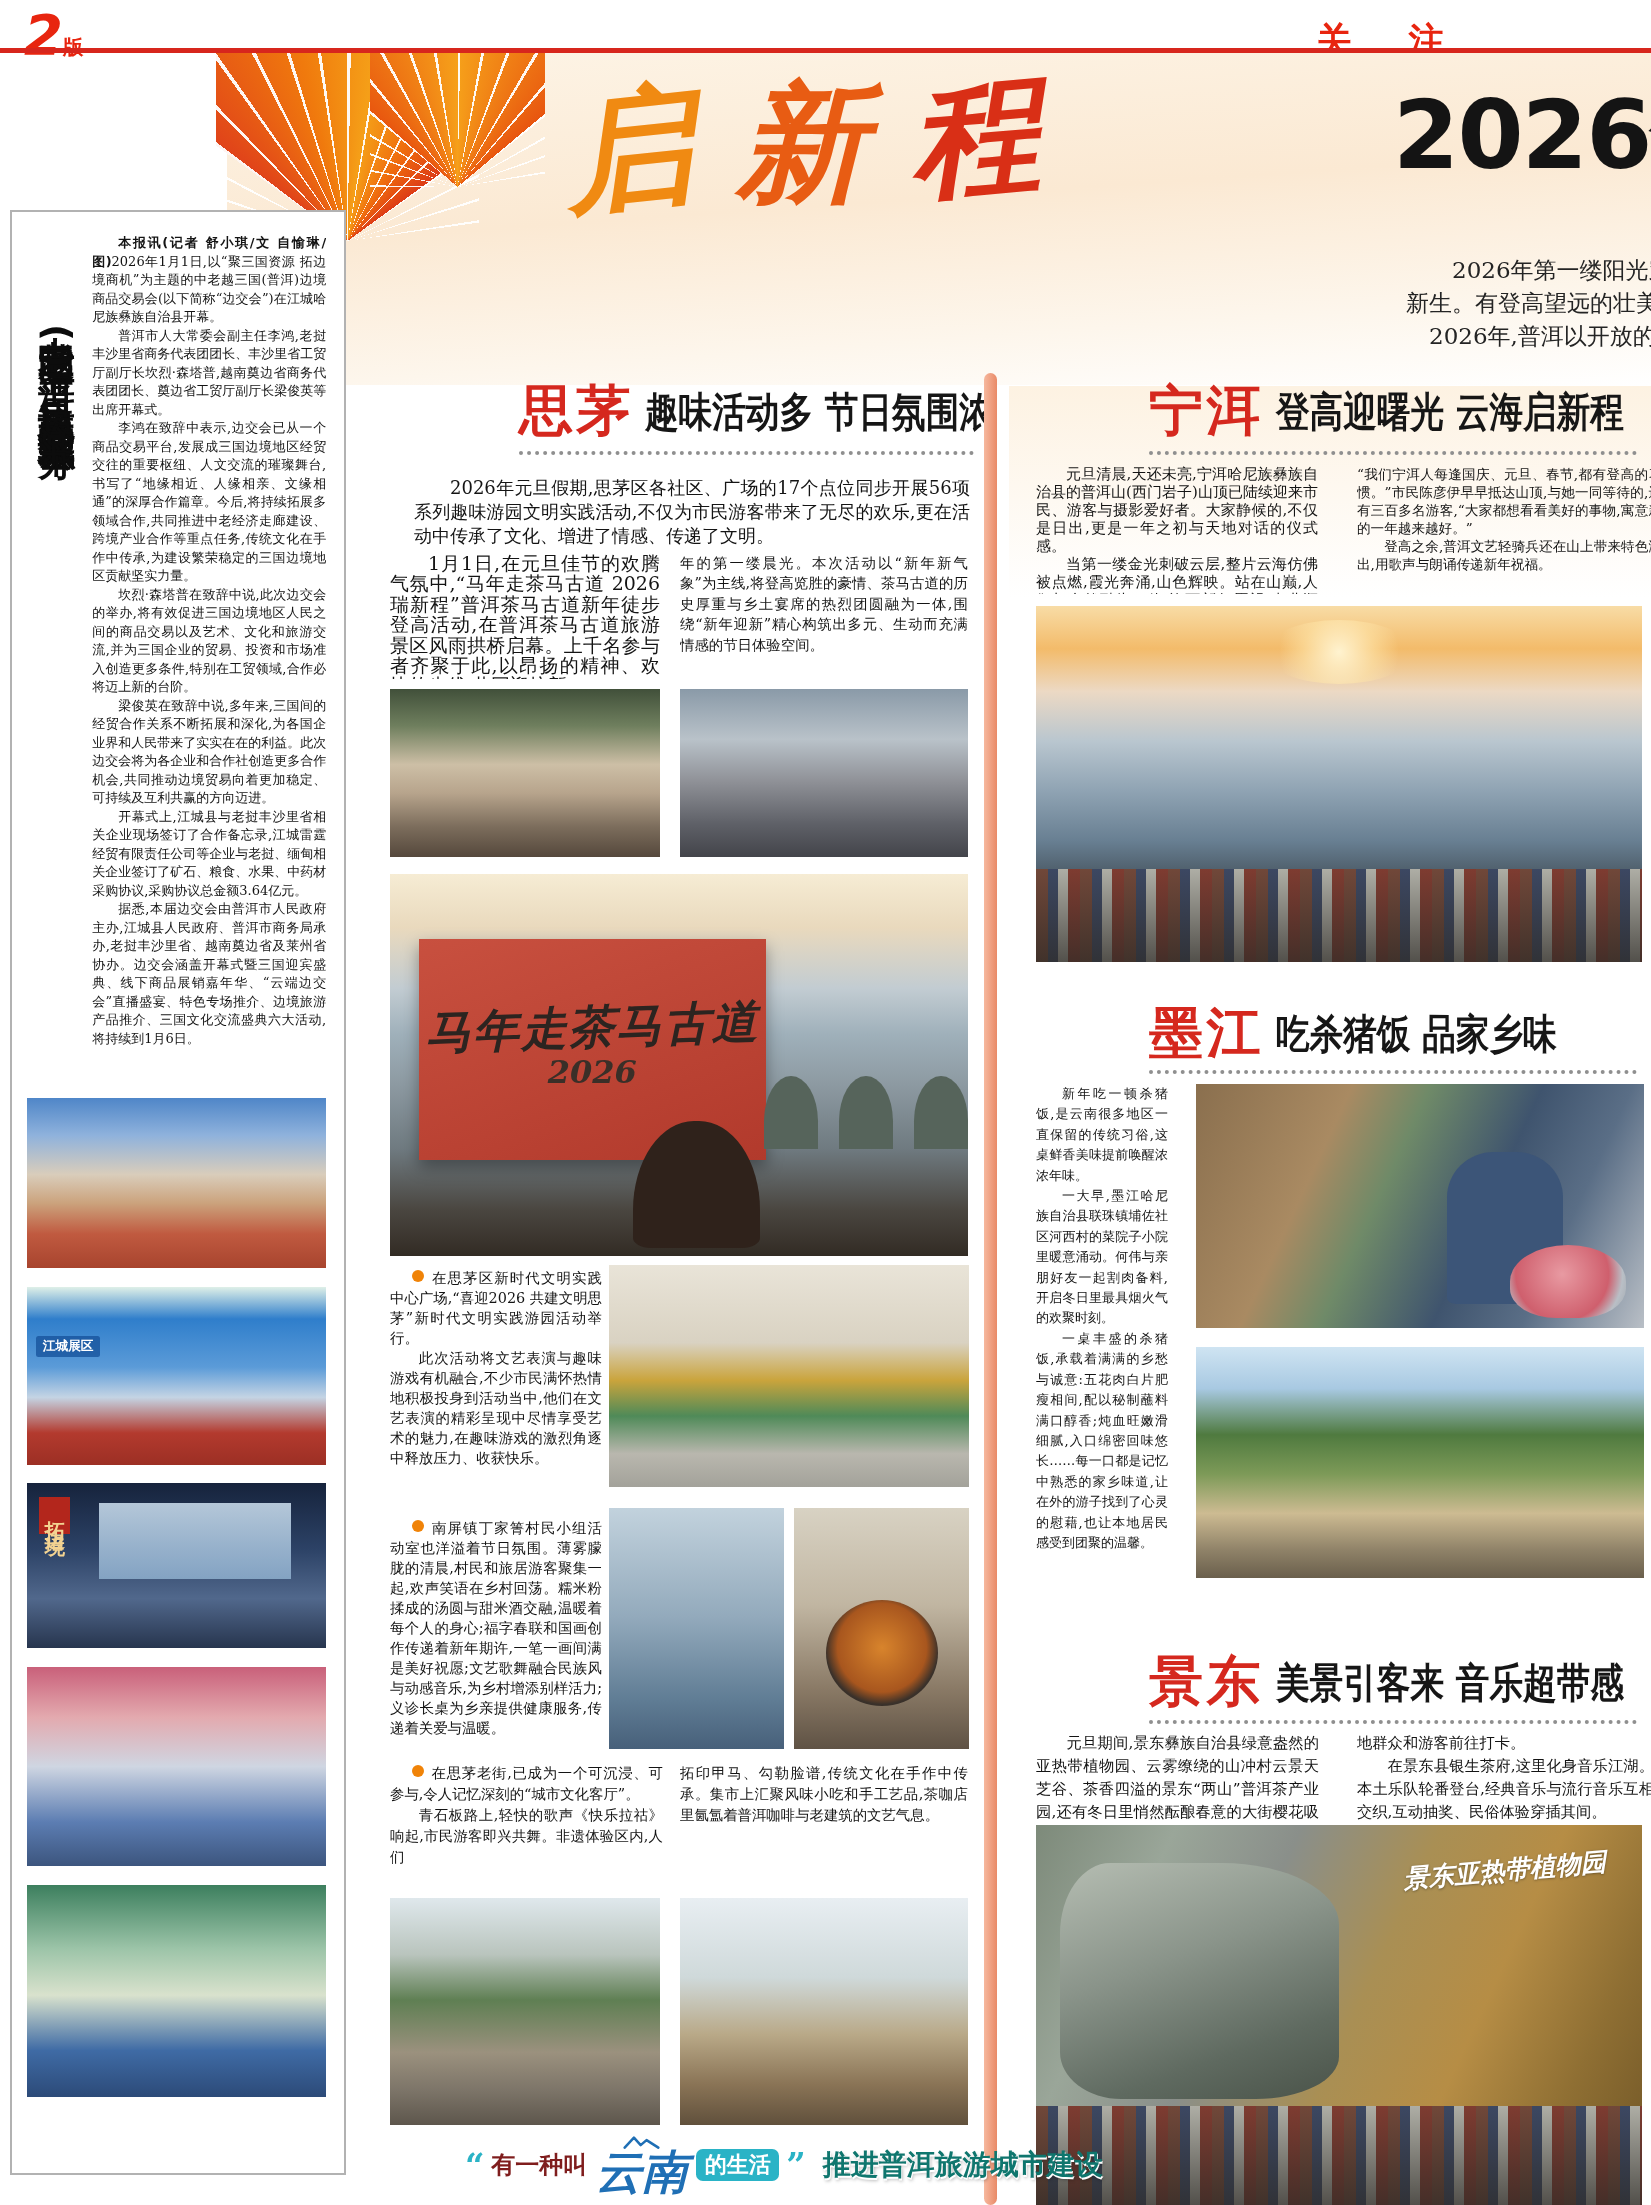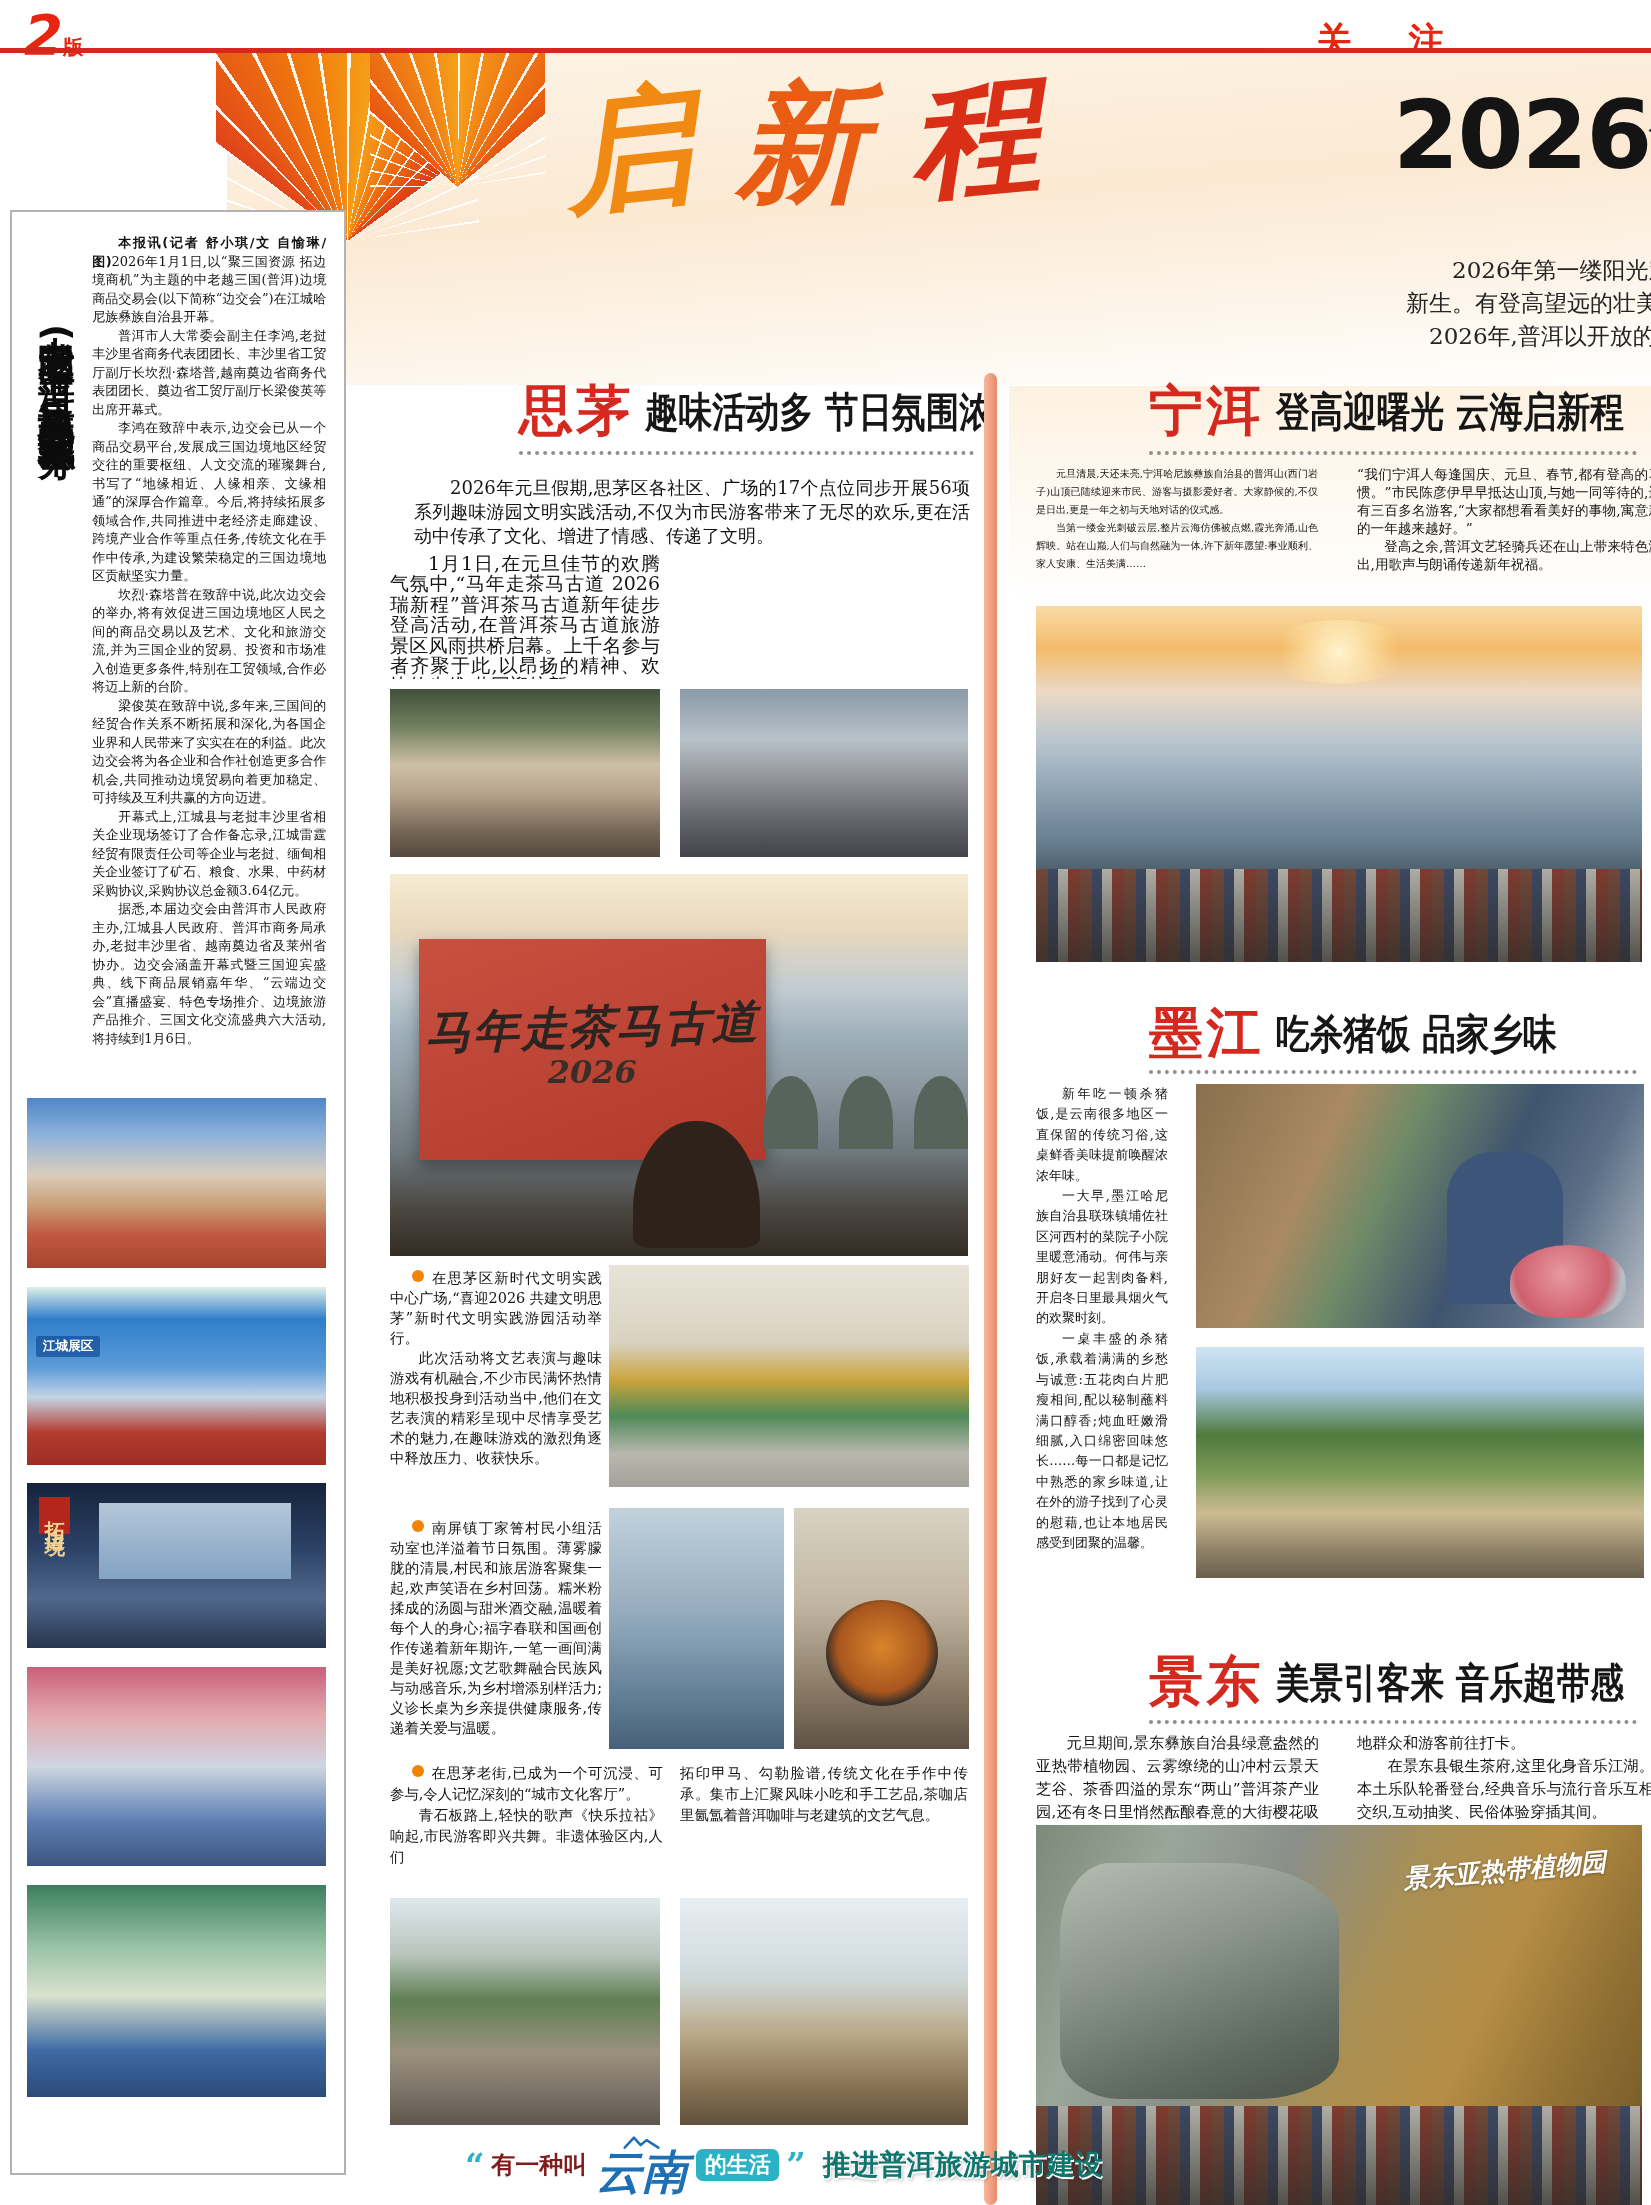--- a/index.html
+++ b/index.html
@@ -183,20 +183,23 @@
   <div class="abs sec-name" style="left:519px;top:383px;">思茅</div>
   <div class="abs sec-title" style="left:645px;top:390px;">趣味活动多 节日氛围浓</div>
   <div class="abs dotline" style="left:519px;top:451px;width:455px;"></div>
 
   <div class="abs bodytxt" style="left:414px;top:476px;width:556px;height:78px;font-size:18px;line-height:24px;">
     <p>2026年元旦假期,思茅区各社区、广场的17个点位同步开展56项系列趣味游园文明实践活动,不仅为市民游客带来了无尽的欢乐,更在活动中传承了文化、增进了情感、传递了文明。</p>
   </div>
   <div class="abs bodytxt" style="left:390px;top:553px;width:270px;height:126px;font-size:19px;line-height:20.4px;">
     <p>1月1日,在元旦佳节的欢腾气氛中,“马年走茶马古道 2026瑞新程”普洱茶马古道新年徒步登高活动,在普洱茶马古道旅游景区风雨拱桥启幕。上千名参与者齐聚于此,以昂扬的精神、欢快的步伐,共同迎接新</p>
   </div>
+  <div class="abs bodytxt" style="left:680px;top:553px;width:288px;height:126px;font-size:14.4px;line-height:20.4px;">
+    <p class="noindent">年的第一缕晨光。本次活动以“新年新气象”为主线,将登高览胜的豪情、茶马古道的历史厚重与乡土宴席的热烈团圆融为一体,围绕“新年迎新”精心构筑出多元、生动而充满情感的节日体验空间。</p>
+  </div>
 
   <div class="abs pm pm-walk" style="left:390px;top:689px;width:270px;height:168px;"></div>
   <div class="abs pm pm-crowd" style="left:680px;top:689px;width:288px;height:168px;"></div>
 
   <div class="abs pm pm-big" style="left:390px;top:874px;width:578px;height:382px;">
     <div class="redwall">
       <span class="redwall-txt">马年走茶马古道</span>
       <span class="redwall-year">2026</span>
     </div>
     <div class="arch" style="right:26%;"></div>
@@ -229,21 +232,21 @@
 
   <div class="abs pm pm-street" style="left:390px;top:1898px;width:270px;height:227px;"></div>
   <div class="abs pm pm-teashop" style="left:680px;top:1898px;width:288px;height:227px;"></div>
 
   <div class="abs divider"></div>
 
   <div class="abs sec-name" style="left:1149px;top:383px;">宁洱</div>
   <div class="abs sec-title" style="left:1276px;top:390px;">登高迎曙光 云海启新程</div>
   <div class="abs dotline" style="left:1149px;top:451px;width:488px;"></div>
 
-  <div class="abs bodytxt" style="left:1036px;top:465px;width:282px;height:129px;font-size:10px;line-height:18px;">
+  <div class="abs bodytxt" style="left:1036px;top:465px;width:282px;height:129px;font-size:15px;line-height:18px;">
     <p>元旦清晨,天还未亮,宁洱哈尼族彝族自治县的普洱山(西门岩子)山顶已陆续迎来市民、游客与摄影爱好者。大家静候的,不仅是日出,更是一年之初与天地对话的仪式感。</p>
     <p>当第一缕金光刺破云层,整片云海仿佛被点燃,霞光奔涌,山色辉映。站在山巅,人们与自然融为一体,许下新年愿望:事业顺利、家人安康、生活美满……</p>
   </div>
   <div class="abs bodytxt" style="left:1357px;top:465px;width:305px;height:129px;font-size:13.6px;line-height:18px;">
     <p class="noindent">“我们宁洱人每逢国庆、元旦、春节,都有登高的习惯。”市民陈彦伊早早抵达山顶,与她一同等待的,还有三百多名游客,“大家都想看看美好的事物,寓意新的一年越来越好。”</p>
     <p>登高之余,普洱文艺轻骑兵还在山上带来特色演出,用歌声与朗诵传递新年祝福。</p>
   </div>
 
   <div class="abs pm pr-sunrise" style="left:1036px;top:606px;width:606px;height:356px;">
     <div class="sun-glow"></div>

